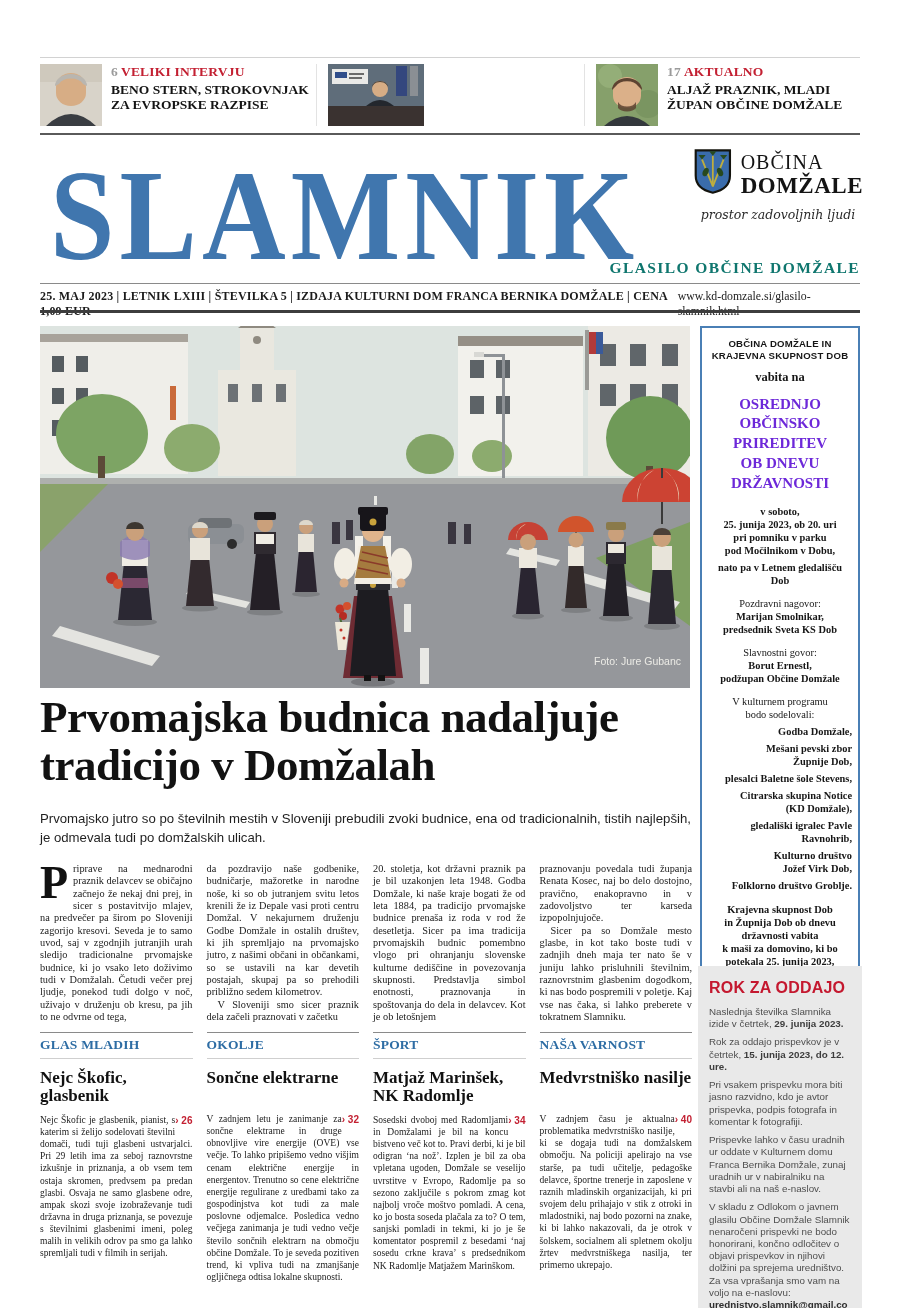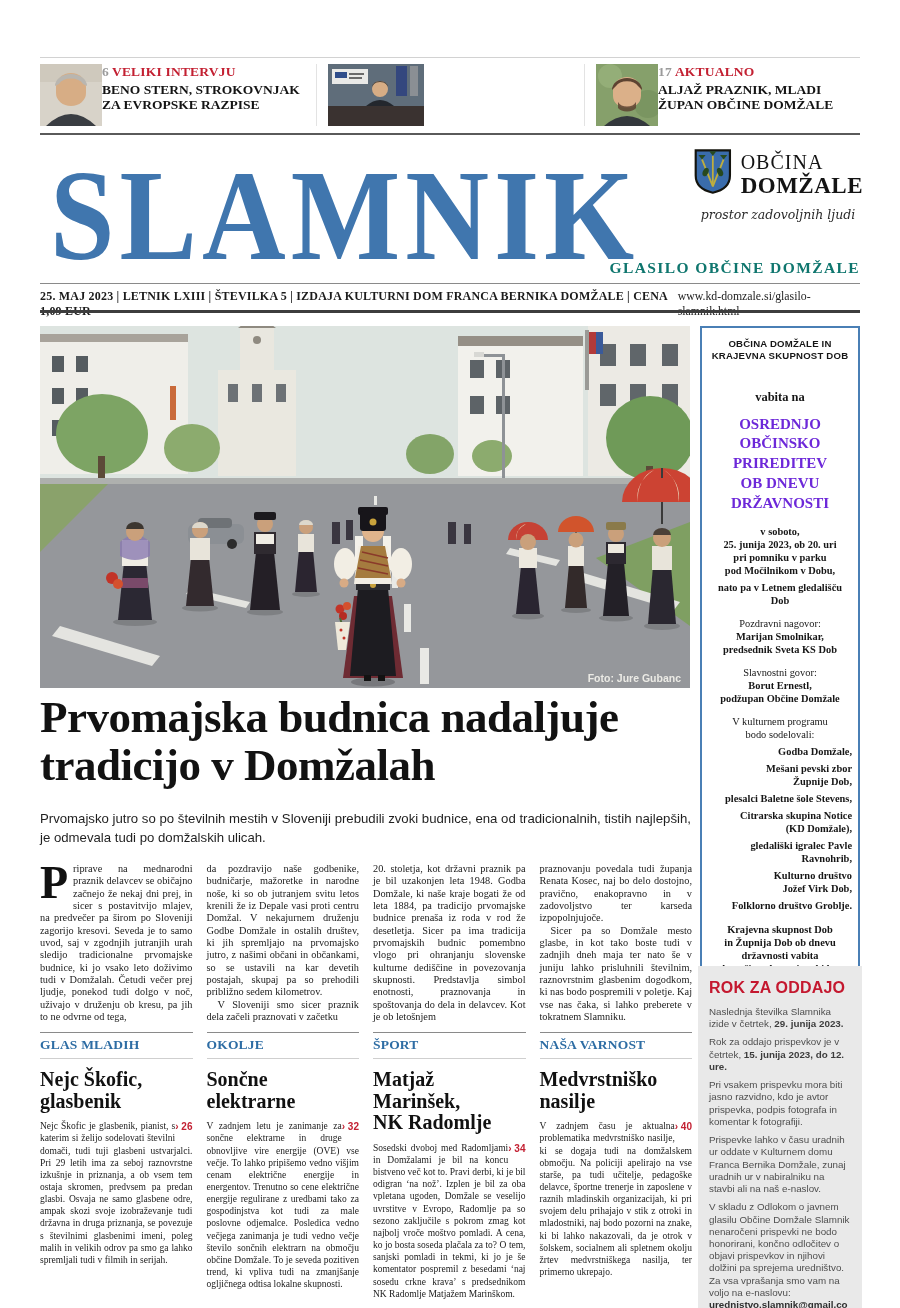--- a/index.html
+++ b/index.html
@@ -2,21 +2,21 @@
 <html lang="sl"><head>
 <meta charset="utf-8">
 <style>
   html,body{margin:0;padding:0;background:#ffffff;}
   body{width:900px;height:1308px;position:relative;font-family:"Liberation Serif",serif;color:#1a1a1a;}
   .page{position:absolute;inset:0;overflow:hidden;background:#fff;}
 
   
   .teasers{position:absolute;left:40px;top:57px;width:820px;height:78px;box-sizing:border-box;
     border-top:1px solid #d2d2d2;border-bottom:2px solid #5a5a5a;display:flex;padding:6px 0 7px;}
-  .teaser{display:flex;box-sizing:border-box;font-family:Liberation Serif, serif;}
+  .teaser{display:flex;gap:9px;box-sizing:border-box;font-family:Liberation Serif, serif;}
   .teaser.t1{width:276px;} .teaser.t2{width:268px;} .teaser.t3{width:276px;}
   .teaser+.teaser{border-left:1px solid #e3e3e3;padding-left:11px;}
   .thumb{height:62px;flex:0 0 auto;overflow:hidden;background:#ddd;}
   .t1 .thumb,.t3 .thumb{width:62px;} .t2 .thumb{width:96px;}
   .t-label{font-weight:bold;font-size:13.5px;line-height:1.15;color:#c32032;letter-spacing:.2px;}
   .t-num{color:#9b9b9b;margin-right:3px;font-weight:bold;}
   .t-title{font-weight:bold;font-size:13.5px;line-height:1.18;color:#141414;margin-top:2px;}
 
   
   .slamnik{position:absolute;left:50px;top:150px;font-size:116px;font-weight:bold;color:#4076ae;
@@ -29,50 +29,50 @@
   .glasilo{position:absolute;right:40px;top:259px;font-weight:bold;font-size:15.5px;letter-spacing:1.4px;color:#0f766e;}
   .mastline{position:absolute;left:40px;top:283px;width:820px;border-top:1px solid #8a8a8a;}
   .dateline{position:absolute;left:40px;top:289px;width:820px;display:flex;justify-content:space-between;align-items:baseline;}
   .dateline .dl{font-weight:bold;font-size:12px;letter-spacing:.2px;color:#1c1c1c;}
   .dateline .url{font-size:11.8px;color:#1c1c1c;text-decoration:none;}
   .thickrule{position:absolute;left:40px;top:310px;width:820px;border-top:3px solid #3d3d3d;}
 
   
   .photo{position:absolute;left:40px;top:326px;width:650px;height:362px;overflow:hidden;background:#cfd4d2;}
   .photo svg{display:block;}
-  .photo-credit{position:absolute;right:9px;bottom:4px;color:#f3f2ec;font-family:"Liberation Sans",sans-serif;
-    font-size:10.5px;font-weight:bold;opacity:.92;margin-left:8px;}
+  .photo-credit{position:absolute;right:9px;bottom:21px;color:#f3f2ec;font-family:"Liberation Sans",sans-serif;
+    font-size:10.5px;font-weight:normal;opacity:.92;margin-left:8px;}
 
   
   .headline{position:absolute;left:40px;top:694px;width:662px;font-size:45px;line-height:1.06;font-weight:bold;
     letter-spacing:-.5px;color:#121212;}
   .lede{position:absolute;left:40px;top:810px;width:652px;font-family:"Liberation Sans",sans-serif;
     font-size:13.2px;line-height:1.42;color:#1f1f1f;}
 
   
   .story{position:absolute;left:40px;top:863px;width:652px;display:grid;grid-template-columns:repeat(4,1fr);
     column-gap:14px;font-size:10.3px;line-height:1.2;text-align:justify;hyphens:auto;}
   .story p{margin:0;}
   .story p.ind{text-indent:11px;}
   .dropcap{float:left;font-size:46px;line-height:36px;font-weight:bold;padding:2px 5px 0 0;color:#111;}
 
   
   .sections{position:absolute;left:40px;top:1032px;width:652px;display:grid;grid-template-columns:repeat(4,1fr);column-gap:14px;}
   .sec-label{border-top:1px solid #8a8a8a;border-bottom:1px solid #cfcfcf;padding:4px 0 5px;color:#2e6da4;
     font-weight:bold;font-size:13.5px;letter-spacing:.2px;}
-  .sec-title{margin-top:10px;font-weight:bold;font-size:20px;line-height:1.08;min-height:36px;white-space:pre-line;color:#111;}
+  .sec-title{margin-top:10px;font-weight:bold;font-size:17px;line-height:1.08;min-height:36px;white-space:pre-line;color:#111;}
   .sec-body{margin-top:8px;font-size:9.5px;line-height:1.28;text-align:justify;hyphens:auto;}
   .sec-ref{color:#c32032;font-weight:bold;font-family:"Liberation Sans",sans-serif;font-size:10px;float:right;margin-top:1px;}
 
   
   .invite{position:absolute;left:700px;top:326px;width:160px;height:740px;box-sizing:border-box;
     border:2px solid #4a7fb5;padding:10px 6px;text-align:center;font-size:10.4px;line-height:1.25;color:#161616;overflow:hidden;}
   .pre{white-space:pre-line;}
   .inv-org{font-family:"Liberation Sans",sans-serif;font-weight:bold;font-size:9.6px;letter-spacing:.2px;}
-  .inv-intro{font-weight:bold;font-size:12.5px;margin-top:28px;}
+  .inv-intro{font-weight:bold;font-size:12.5px;margin-top:8px;}
   .inv-title{color:#6d28d9;font-weight:bold;font-size:15px;line-height:1.32;margin-top:9px;}
   .inv-when{font-weight:bold;margin-top:11px;}
   .inv-when2{font-weight:bold;margin-top:4px;}
   .inv-label{margin-top:10px;}
   .inv-name{font-weight:bold;}
   .inv-perf{font-weight:bold;margin-top:4px;text-align:right;}
   .inv-mass{font-weight:bold;margin-top:11px;}
 
   
   .rok{position:absolute;left:698px;top:966px;width:164px;box-sizing:border-box;background:#e9e9e9;

